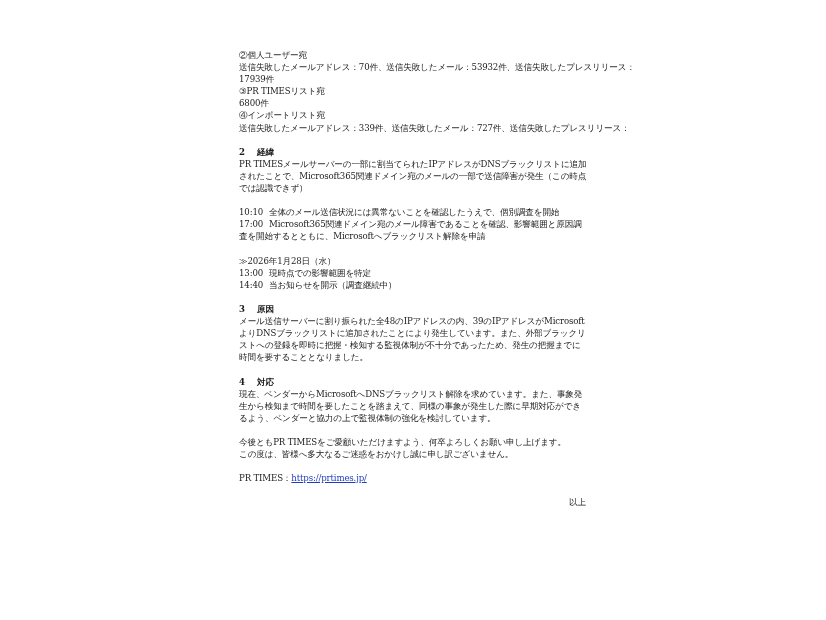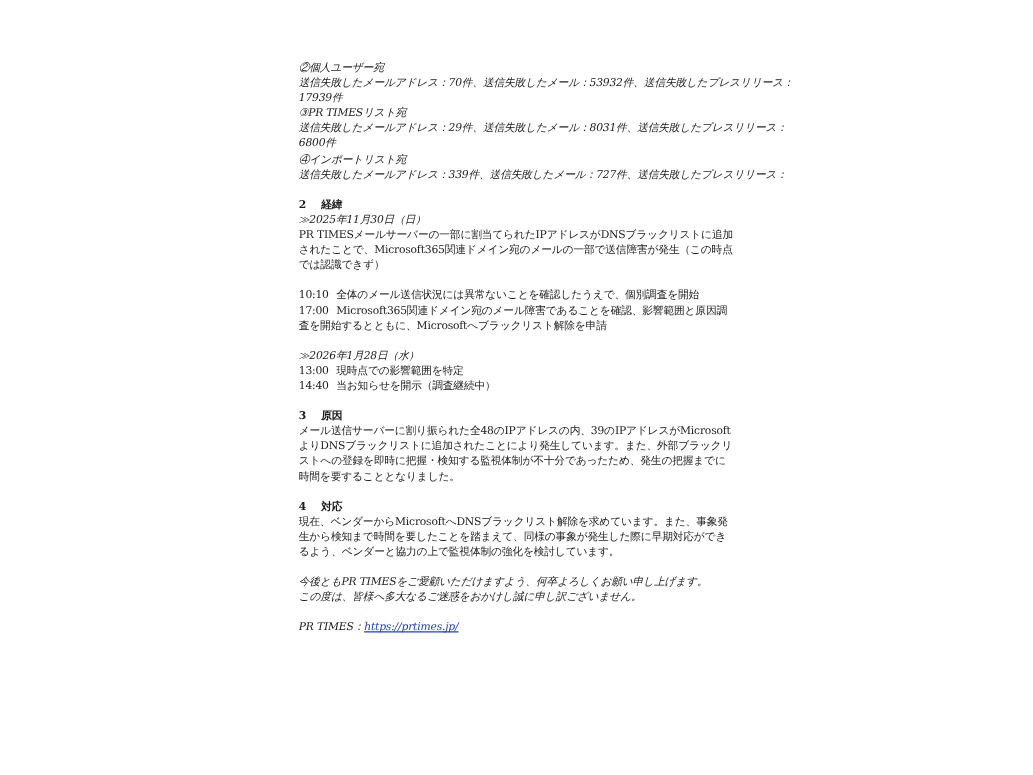--- a/index.html
+++ b/index.html
@@ -1,55 +1,53 @@
 <!DOCTYPE html>
 <html><head>
 <meta charset="utf-8">
 <style>
   html, body { margin: 0; padding: 0; background: #ffffff; }
   body { width: 826px; height: 620px; position: relative; overflow: hidden;
          font-family: "DejaVu Serif", "Liberation Serif", serif; color: #1a1a1a; }
   .page { position: absolute; left: 239px; top: 49px; width: 350px; font-size: 8.6px; line-height: 12.1px; letter-spacing: -0.15px; }
-  .line { white-space: nowrap; display: block; font-style: italic; }
+  .line { white-space: nowrap; display: block; }
   .wrap { white-space: normal; display: block; }
   .gap { height: 12.1px; }
   .head { display: block; font-weight: bold; }
   .head .num { display: inline-block; width: 18px; }
   .entry .time { display: inline-block; width: 30px; }
   a.link { color: #1f3fbf; text-decoration: underline; }
   .closing { text-align: right; display: block; margin-top: 12px; padding-right: 3px; }
 </style>
 </head>
 <body>
 
 <div class="page">
 
   <div>
     <span class="line">②個人ユーザー宛</span>
     <span class="line">送信失敗したメールアドレス：70件、送信失敗したメール：53932件、送信失敗したプレスリリース：</span>
     <span class="line">17939件</span>
   </div>
   <div>
     <span class="line">③PR TIMESリスト宛</span>
-    <span class="line">送信失敗したメールアドレス：29件、送信失敗したメール：8031件、送信失敗したプレスリリース：</span>
     <span class="line">6800件</span>
   </div>
   <div>
     <span class="line">④インポートリスト宛</span>
     <span class="line">送信失敗したメールアドレス：339件、送信失敗したメール：727件、送信失敗したプレスリリース：</span>
   </div>
 
   <div class="gap"></div>
 
   <div>
     <span class="head">
       <span class="num">2</span><span>経緯</span>
     </span>
 
-    <span class="line">≫2025年11月30日（日）</span>
     <span class="wrap">PR TIMESメールサーバーの一部に割当てられたIPアドレスがDNSブラックリストに追加されたことで、Microsoft365関連ドメイン宛のメールの一部で送信障害が発生（この時点では認識できず）</span>
 
     <div class="gap"></div>
 
     <span class="wrap entry"><span class="time">10:10</span><span>全体のメール送信状況には異常ないことを確認したうえで、個別調査を開始</span></span>
     <span class="wrap entry"><span class="time">17:00</span><span>Microsoft365関連ドメイン宛のメール障害であることを確認、影響範囲と原因調査を開始するとともに、Microsoftへブラックリスト解除を申請</span></span>
 
     <div class="gap"></div>
 
     <span class="line">≫2026年1月28日（水）</span>
@@ -79,14 +77,15 @@
 
   <div>
     <span class="line">今後ともPR TIMESをご愛顧いただけますよう、何卒よろしくお願い申し上げます。</span>
     <span class="line">この度は、皆様へ多大なるご迷惑をおかけし誠に申し訳ございません。</span>
   </div>
 
   <div class="gap"></div>
 
   <div>
     <span class="line"><span>PR TIMES：</span><a class="link" href="#">https://prtimes.jp/</a></span>
+    <span class="closing">以上</span>
   </div>
 </div>
 
 </body></html>

